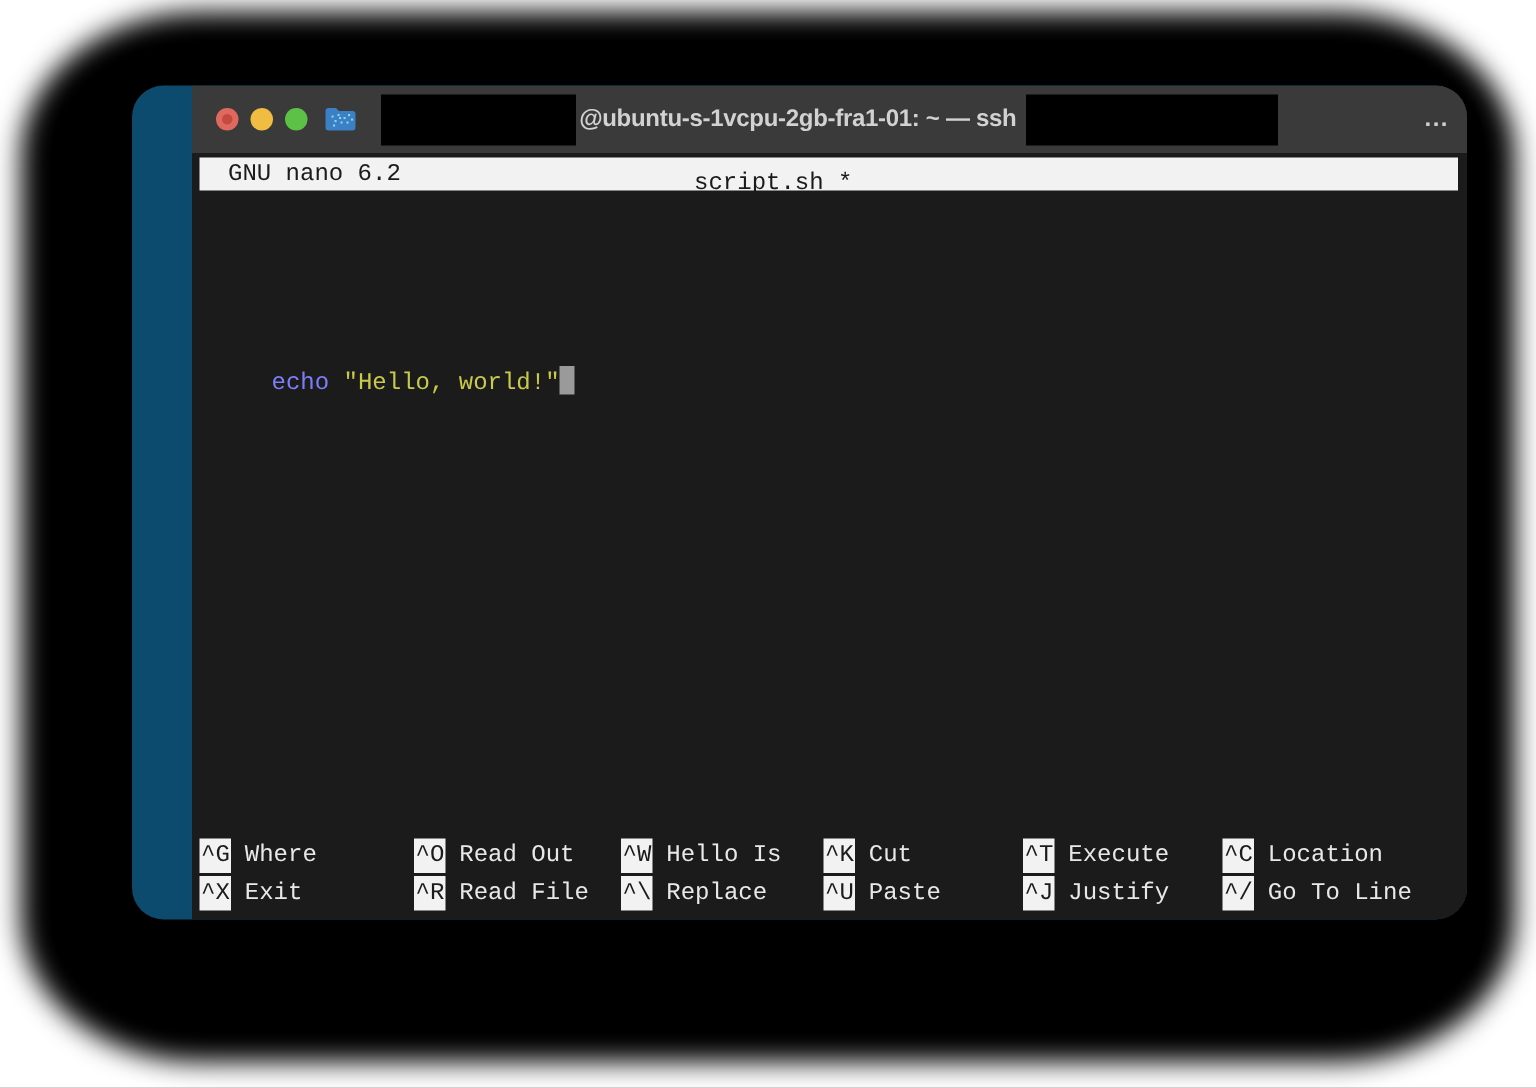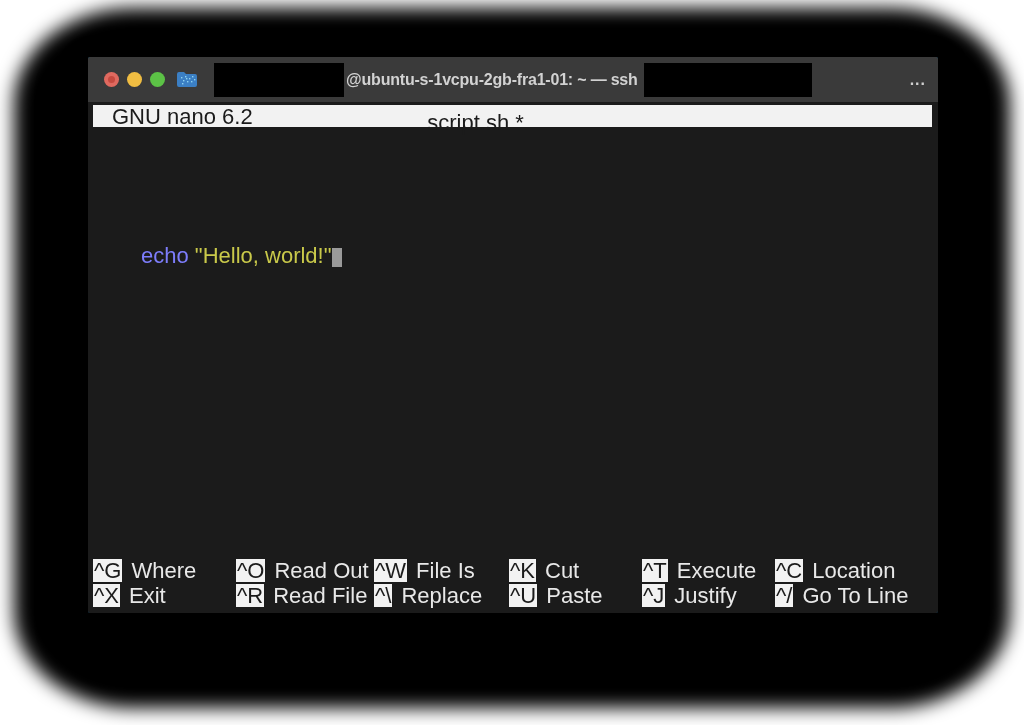--- a/index.html
+++ b/index.html
@@ -41,24 +41,25 @@
     filter: blur(4px);
   }
 
   
   .window {
     position: absolute;
     left: 88px;
     top: 57px;
     width: 850px;
     height: 556px;
-    border-radius: 2px;
+    border-radius: 21px;
     background: #0c4a6e;
     overflow: hidden;
     box-shadow: 0 8px 26px rgba(0,0,0,0.55);
+    padding-left: 40px;
   }
 
   
   .titlebar {
     position: relative;
     height: 45px;
     background: #3a3a3a;
     display: flex;
     align-items: center;
     padding: 0 10px;
@@ -132,22 +133,22 @@
     font-weight: bold;
     letter-spacing: 1px;
     z-index: 4;
   }
 
   
   .term {
     position: relative;
     height: 511px;
     background: #1b1b1b;
-    font-family: Liberation Sans, sans-serif;
-    font-size: 22px;
+    font-family: Liberation Mono, monospace;
+    font-size: 16px;
     line-height: 23px;
     color: #e6e6e6;
   }
 
   .nano-header {
     position: absolute;
     left: 5px;
     top: 3px;
     right: 6px;
     height: 22px;
@@ -301,21 +302,21 @@
           </div>
           <div class="fitem">
             <span class="fkey">^R</span>
             <span class="flabel">Read File</span>
           </div>
         </div>
 
         <div class="fcol c2">
           <div class="fitem">
             <span class="fkey">^W</span>
-            <span class="flabel">File Is</span>
+            <span class="flabel">Hello Is</span>
           </div>
           <div class="fitem">
             <span class="fkey">^\</span>
             <span class="flabel">Replace</span>
           </div>
         </div>
 
         <div class="fcol c3">
           <div class="fitem">
             <span class="fkey">^K</span>

